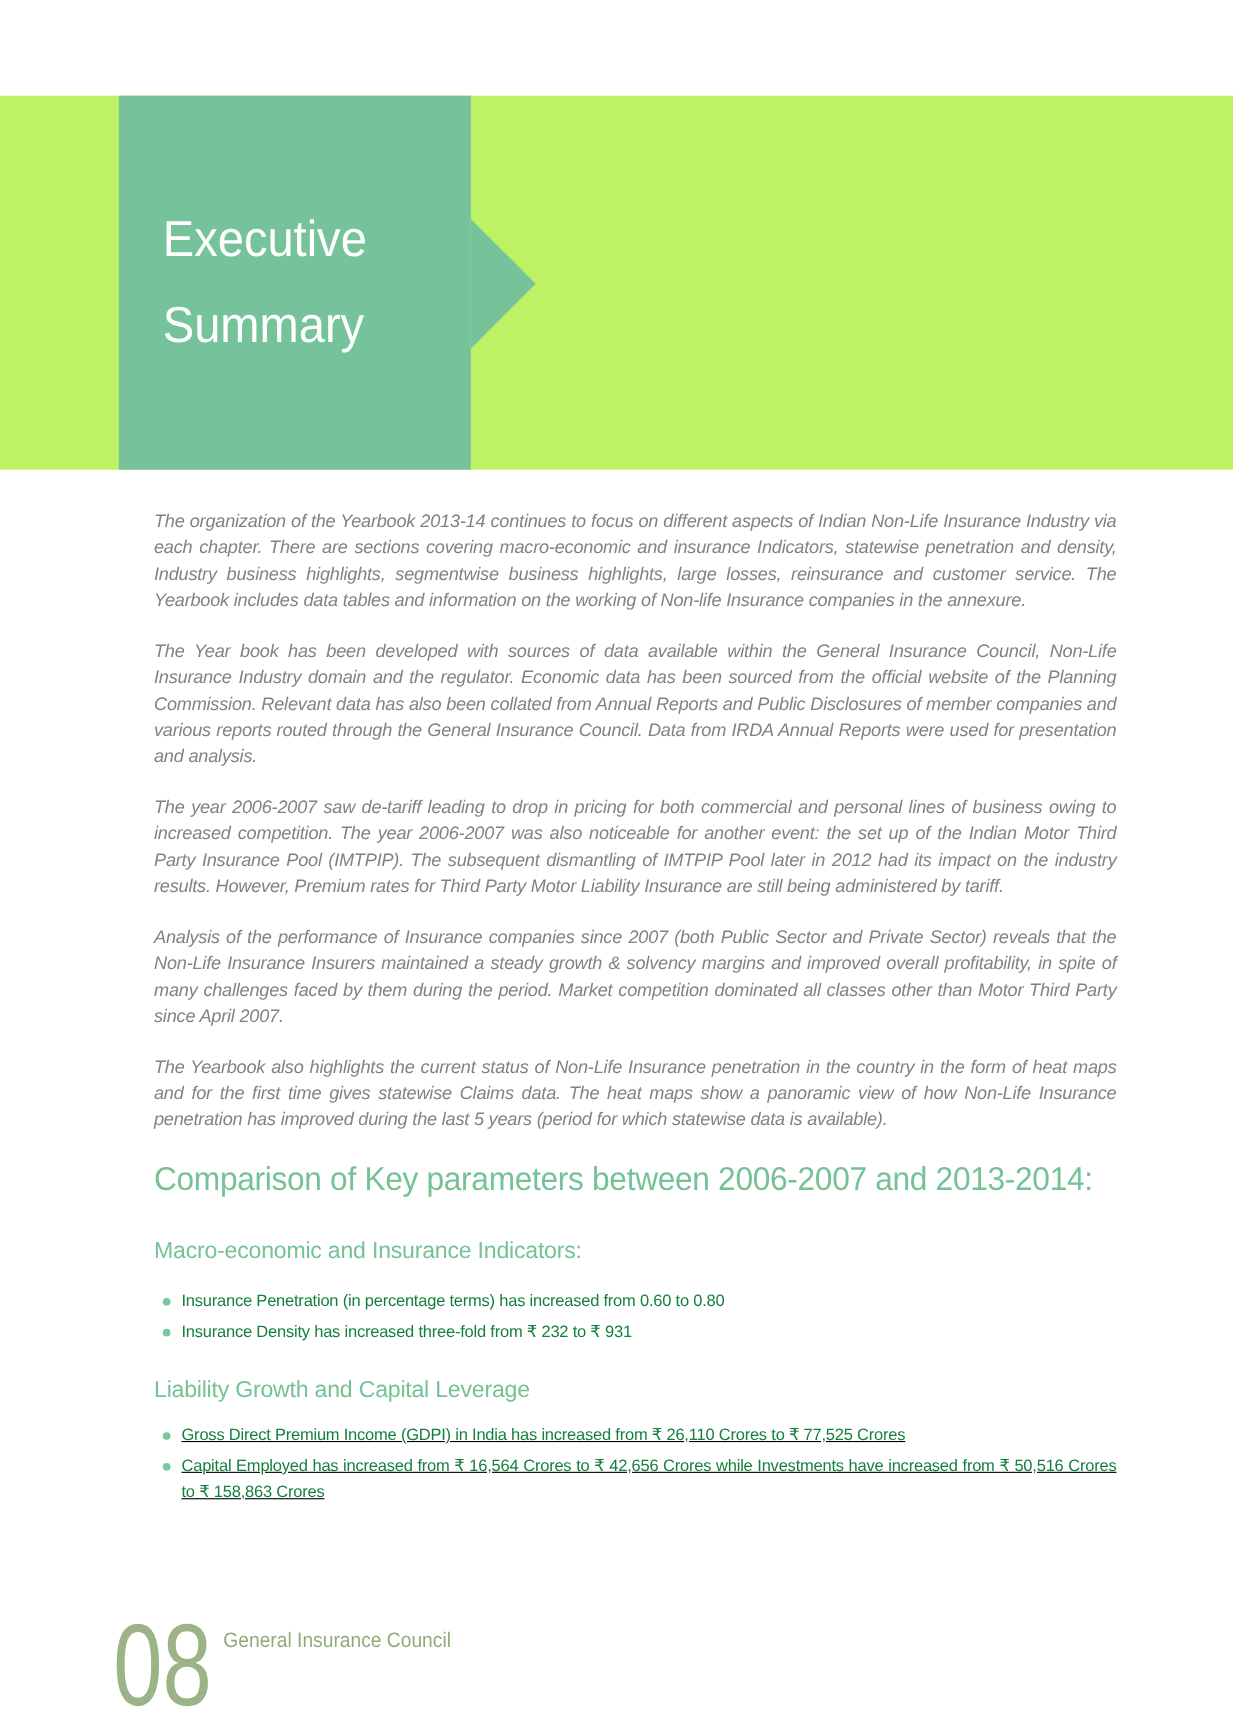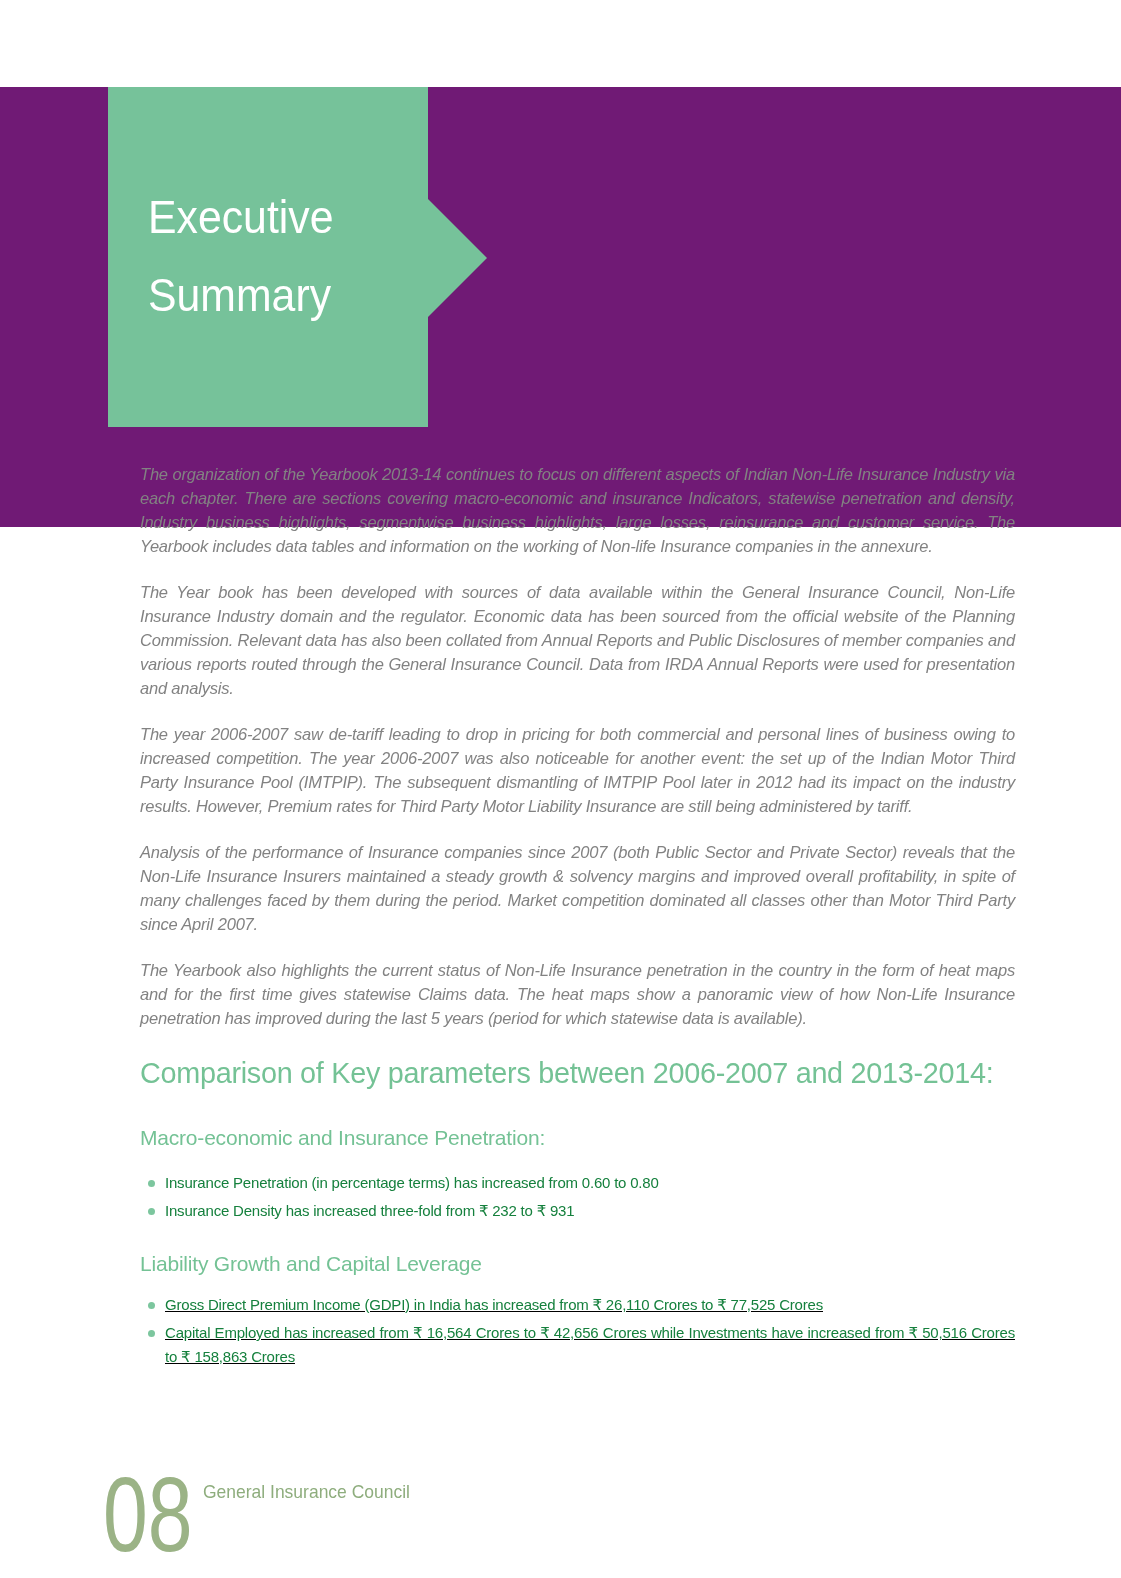--- a/index.html
+++ b/index.html
@@ -12,22 +12,22 @@
   body {
     position: relative;
     overflow: hidden;
     font-family: "Liberation Sans", "DejaVu Sans", sans-serif;
   }
 
   
   .banner-band {
     position: absolute;
     left: 0; top: 87px;
-    width: 1121px; height: 440px;
-    background: #701a75;
+    width: 1121px; height: 340px;
+    background: #bef264;
   }
   .banner-box {
     position: absolute;
     left: 108px; top: 0;
     width: 320px; height: 340px;
     background: #76c29a;
   }
   .banner-arrow {
     position: absolute;
     left: 428px; top: 112px;
@@ -150,21 +150,21 @@
 
 <div class="content">
   <p class="body-par first">The organization of the Yearbook 2013-14 continues to focus on different aspects of Indian Non-Life Insurance Industry via each chapter. There are sections covering macro-economic and insurance Indicators, statewise penetration and density, Industry business highlights, segmentwise business highlights, large losses, reinsurance and customer service. The Yearbook includes data tables and information on the working of Non-life Insurance companies in the annexure.</p>
   <p class="body-par">The Year book has been developed with sources of data available within the General Insurance Council, Non-Life Insurance Industry domain and the regulator. Economic data has been sourced from the official website of the Planning Commission. Relevant data has also been collated from Annual Reports and Public Disclosures of member companies and various reports routed through the General Insurance Council. Data from IRDA Annual Reports were used for presentation and analysis.</p>
   <p class="body-par">The year 2006-2007 saw de-tariff leading to drop in pricing for both commercial and personal lines of business owing to increased competition. The year 2006-2007 was also noticeable for another event: the set up of the Indian Motor Third Party Insurance Pool (IMTPIP). The subsequent dismantling of IMTPIP Pool later in 2012 had its impact on the industry results. However, Premium rates for Third Party Motor Liability Insurance are still being administered by tariff.</p>
   <p class="body-par">Analysis of the performance of Insurance companies since 2007 (both Public Sector and Private Sector) reveals that the Non-Life Insurance Insurers maintained a steady growth &amp; solvency margins and improved overall profitability, in spite of many challenges faced by them during the period. Market competition dominated all classes other than Motor Third Party since April 2007.</p>
   <p class="body-par">The Yearbook also highlights the current status of Non-Life Insurance penetration in the country in the form of heat maps and for the first time gives statewise Claims data. The heat maps show a panoramic view of how Non-Life Insurance penetration has improved during the last 5 years (period for which statewise data is available).</p>
 
   <h1 class="section-heading">Comparison of Key parameters between 2006-2007 and 2013-2014:</h1>
 
-  <h2 class="subsection-title">Macro-economic and Insurance Penetration:</h2>
+  <h2 class="subsection-title">Macro-economic and Insurance Indicators:</h2>
   <ul class="bullet-list">
     <li>Insurance Penetration (in percentage terms) has increased from 0.60 to 0.80</li>
     <li>Insurance Density has increased three-fold from ₹ 232 to ₹ 931</li>
   </ul>
 
   <h2 class="subsection-title second">Liability Growth and Capital Leverage</h2>
   <ul class="bullet-list second">
     <li>Gross Direct Premium Income (GDPI) in India has increased from ₹ 26,110 Crores to ₹ 77,525 Crores</li>
     <li>Capital Employed has increased from ₹ 16,564 Crores to ₹ 42,656 Crores while Investments have increased from ₹ 50,516 Crores to ₹ 158,863 Crores</li>
   </ul>

